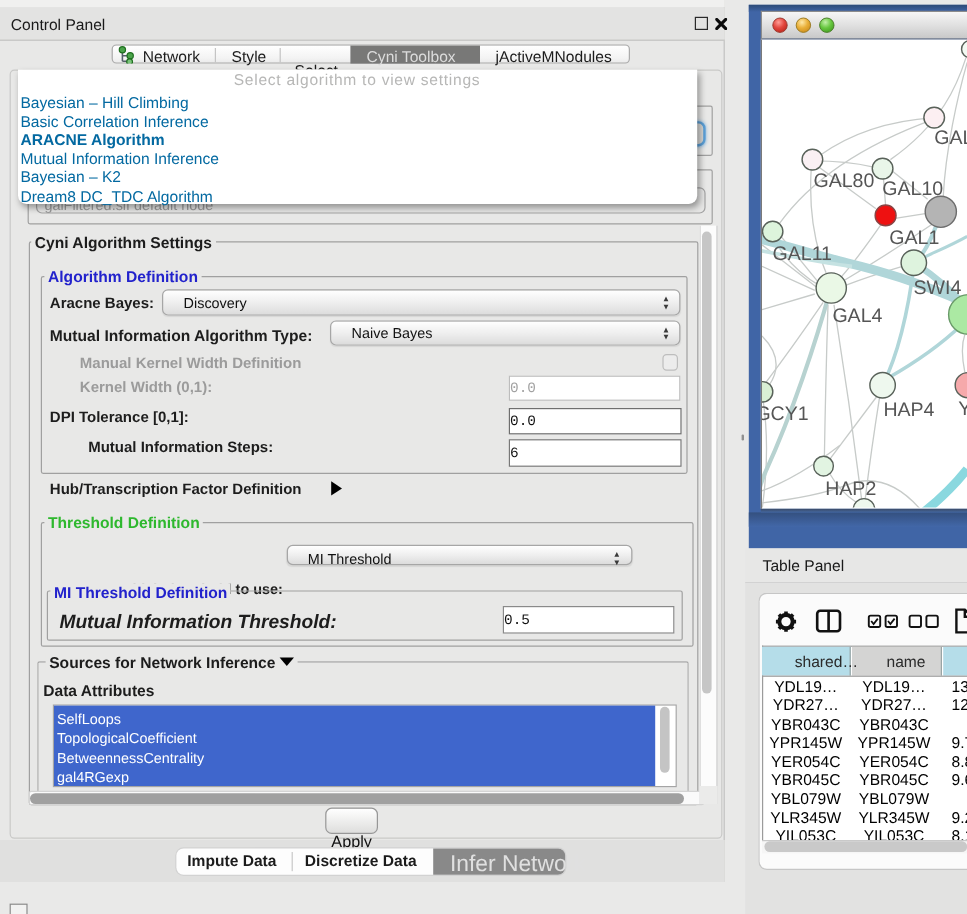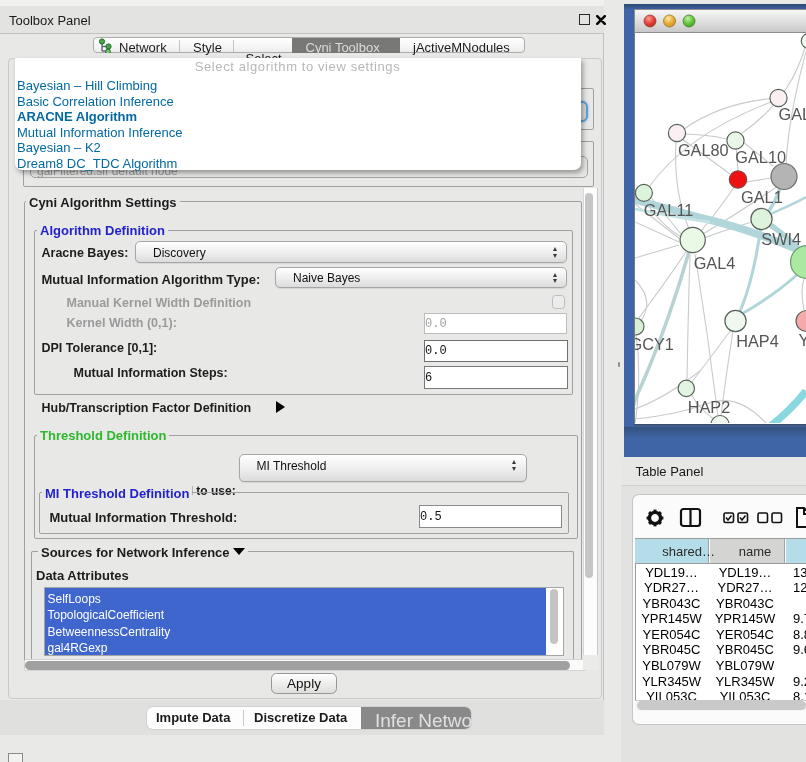--- a/index.html
+++ b/index.html
@@ -20,21 +20,21 @@
   .tfield { position:absolute; background:#fff; font-size:12px; text-align:left;font-family:Liberation Mono, monospace; }
 </style>
 </head>
 <body>
 
 <div class="abs" style="left:0;top:0;width:604px;height:735px;background:#e8e8e7;border-right:1px solid #c0c0c0;border-bottom:1px solid #cccccc;">
 </div>
 
 <div class="abs" style="left:0;top:0;width:604px;height:6px;background:#f0f0ef;"></div>
 <div class="abs" style="left:0;top:6px;width:604px;height:28px;background:#e3e3e2;border-bottom:1px solid #c2c2c1;"></div>
-<div class="abs" style="left:9px;top:12.5px;font-size:13px;color:#1a1a1a;">Toolbox Panel</div>
+<div class="abs" style="left:9px;top:12.5px;font-size:13px;color:#1a1a1a;">Control Panel</div>
 <div class="abs" style="left:579px;top:14px;width:10.5px;height:10.5px;border:1.8px solid #2a2a2a;"></div>
 <svg class="abs" style="left:596px;top:14.5px" width="10" height="10" viewBox="0 0 10 10">
     <path d="M1.2,1.2 L8.8,8.8 M8.8,1.2 L1.2,8.8" stroke="#0a0a0a" stroke-width="2.6" stroke-linecap="round"></path>
   </svg>
 
 <div class="abs" style="left:93px;top:37px;width:432px;height:16px;background:linear-gradient(#ffffff,#f4f4f4 70%,#ececec);border-radius:4px;border:1px solid #ababab;"></div>
 <div class="abs" style="left:292px;top:37.5px;width:107.5px;height:15px;background:#787877;"></div>
 <svg class="abs" style="left:98px;top:38px" width="15" height="15" viewBox="0 0 15 15">
   <line x1="4" y1="4" x2="4" y2="13" stroke="#55606b" stroke-width="1.3"></line>
   <line x1="4" y1="8.5" x2="10.5" y2="8.5" stroke="#55606b" stroke-width="1.3"></line>
@@ -99,48 +99,48 @@
 <div class="lbl" style="left:41.5px;top:366px;padding-left:32px;">Mutual Information Steps:</div>
 <div class="tfield" style="left:424px;top:365.5px;width:144px;height:23px;border:1px solid #787878;color:#111;padding:4px 6px 0 0;">6</div>
 
 <div class="lbl" style="left:41.5px;top:401px;font-size:12.5px;">Hub/Transcription Factor Definition</div>
 <div class="abs" style="left:276px;top:401px;width:0;height:0;border-top:6.5px solid transparent;border-bottom:6.5px solid transparent;border-left:9px solid #000;"></div>
 
 <div class="grp" style="left:33.5px;top:434.5px;width:544px;height:104px;"></div>
 <div class="gtitle" style="left:37px;top:428px;color:#2eb82e;">Threshold Definition</div>
 
 <div class="lbl" style="left:99px;top:484px;font-size:12px;text-align:right;">Which threshold to use:</div>
-<div class="combo" style="left:238.5px;top:454px;width:288px;height:28px;">
+<div class="combo" style="left:238.5px;top:454px;width:288px;height:17px;">
     <span class="ctext">MI Threshold</span>
     <span class="spin"></span>
   </div>
 
 <div class="grp" style="left:38.5px;top:491.5px;width:530px;height:42px;"></div>
 <div class="gtitle" style="left:42px;top:485.5px;color:#2222cc;">MI Threshold Definition</div>
-<div class="lbl" style="left:49.5px;top:510px;font-size:13px;">Mutual Information Threshold:</div>
+<div class="lbl" style="left:49.5px;top:510px;font-size:16px;font-style:italic;">Mutual Information Threshold:</div>
 <div class="tfield" style="left:419px;top:505px;width:143px;height:23px;border:1px solid #8a8a8a;color:#111;padding:4px 8px 0 0;">0.5</div>
 
 <div class="grp" style="left:31px;top:551px;width:543px;height:119px;border-bottom:none;"></div>
 <div class="gtitle" style="left:38px;top:545px;color:#1c1c1c;">Sources for Network Inference <span style="display:inline-block;vertical-align:2px;width:0;height:0;border-left:6.8px solid transparent;border-right:6.8px solid transparent;border-top:7.5px solid #000;"></span></div>
 <div class="lbl" style="left:36px;top:567.5px;font-size:13px;">Data Attributes</div>
 
 <div class="abs" style="left:43.5px;top:587px;width:520px;height:69px;background:#fff;border:1px solid #a5a5a5;"></div>
 <div class="abs" style="left:44.5px;top:588px;width:501px;height:67px;background:#3f66cc;"></div>
 <div class="abs" style="left:47.5px;top:590.5px;font-size:12px;color:#fff;line-height:16.6px;">SelfLoops<br>TopologicalCoefficient<br>BetweennessCentrality<br>gal4RGexp</div>
 <div class="abs" style="left:549.5px;top:589px;width:8.5px;height:55px;background:#c4c4c4;border-radius:4.5px;"></div>
 
 <div class="abs" style="left:23.5px;top:658.5px;width:563px;height:12.5px;background:#fafafa;border:1px solid #d4d4d4;border-radius:2px;"></div>
 <div class="abs" style="left:24.5px;top:660.5px;width:545px;height:9px;background:#a0a0a0;border-radius:4.5px;"></div>
 
 <div class="abs" style="left:582.5px;top:188px;width:15px;height:482px;background:#fcfcfc;border-left:1px solid #d8d8d8;border-right:1px solid #c9c9c9;"></div>
 <div class="abs" style="left:584.5px;top:193px;width:8px;height:385px;background:#c6c6c6;border-radius:4px;"></div>
 <div class="abs" style="left:582.5px;top:654.5px;width:15px;height:15px;background:#ebebea;"></div>
 
 <div class="abs" style="left:0px;top:699.5px;width:604px;height:35.5px;background:#e0e0df;"></div>
-<div class="abs" style="left:271px;top:673px;width:66px;height:21px;border:1px solid #979797;border-radius:5.5px;background:linear-gradient(#ffffff,#ebebea 60%,#dededd);text-align:center;font-size:13.5px;color:#111;padding-top:2px;">Apply</div>
+<div class="abs" style="left:271px;top:673px;width:44px;height:21px;border:1px solid #979797;border-radius:5.5px;background:linear-gradient(#ffffff,#ebebea 60%,#dededd);text-align:center;font-size:13.5px;color:#111;padding-top:20px;">Apply</div>
 
 <div class="abs" style="left:146.5px;top:707px;width:324.5px;height:21.5px;background:#fdfdfd;border-radius:6px;box-shadow:0 0 0 1px #d2d2d2;"></div>
 <div class="abs" style="left:361px;top:707px;width:110px;height:21.5px;background:#898989;border-radius:0 6px 6px 0;"></div>
 <div class="abs" style="left:156px;top:710px;font-size:13px;font-weight:bold;color:#1b1b1b;">Impute Data</div>
 <div class="abs" style="left:242.5px;top:710px;width:1px;height:16px;background:#c8c8c8;"></div>
 <div class="abs" style="left:254px;top:710px;font-size:13px;font-weight:bold;color:#1b1b1b;">Discretize Data</div>
 <div class="abs" style="left:375px;top:710px;font-size:19px;color:#e0e0e0;">Infer Network</div>
 
 <div class="abs" style="left:617.5px;top:361.5px;width:2.5px;height:5px;background:#909090;border-radius:1px;"></div>
 <div class="abs" style="left:8px;top:753px;width:15px;height:12px;border:1px solid #8a8a8a;background:#f2f2f1;"></div>

